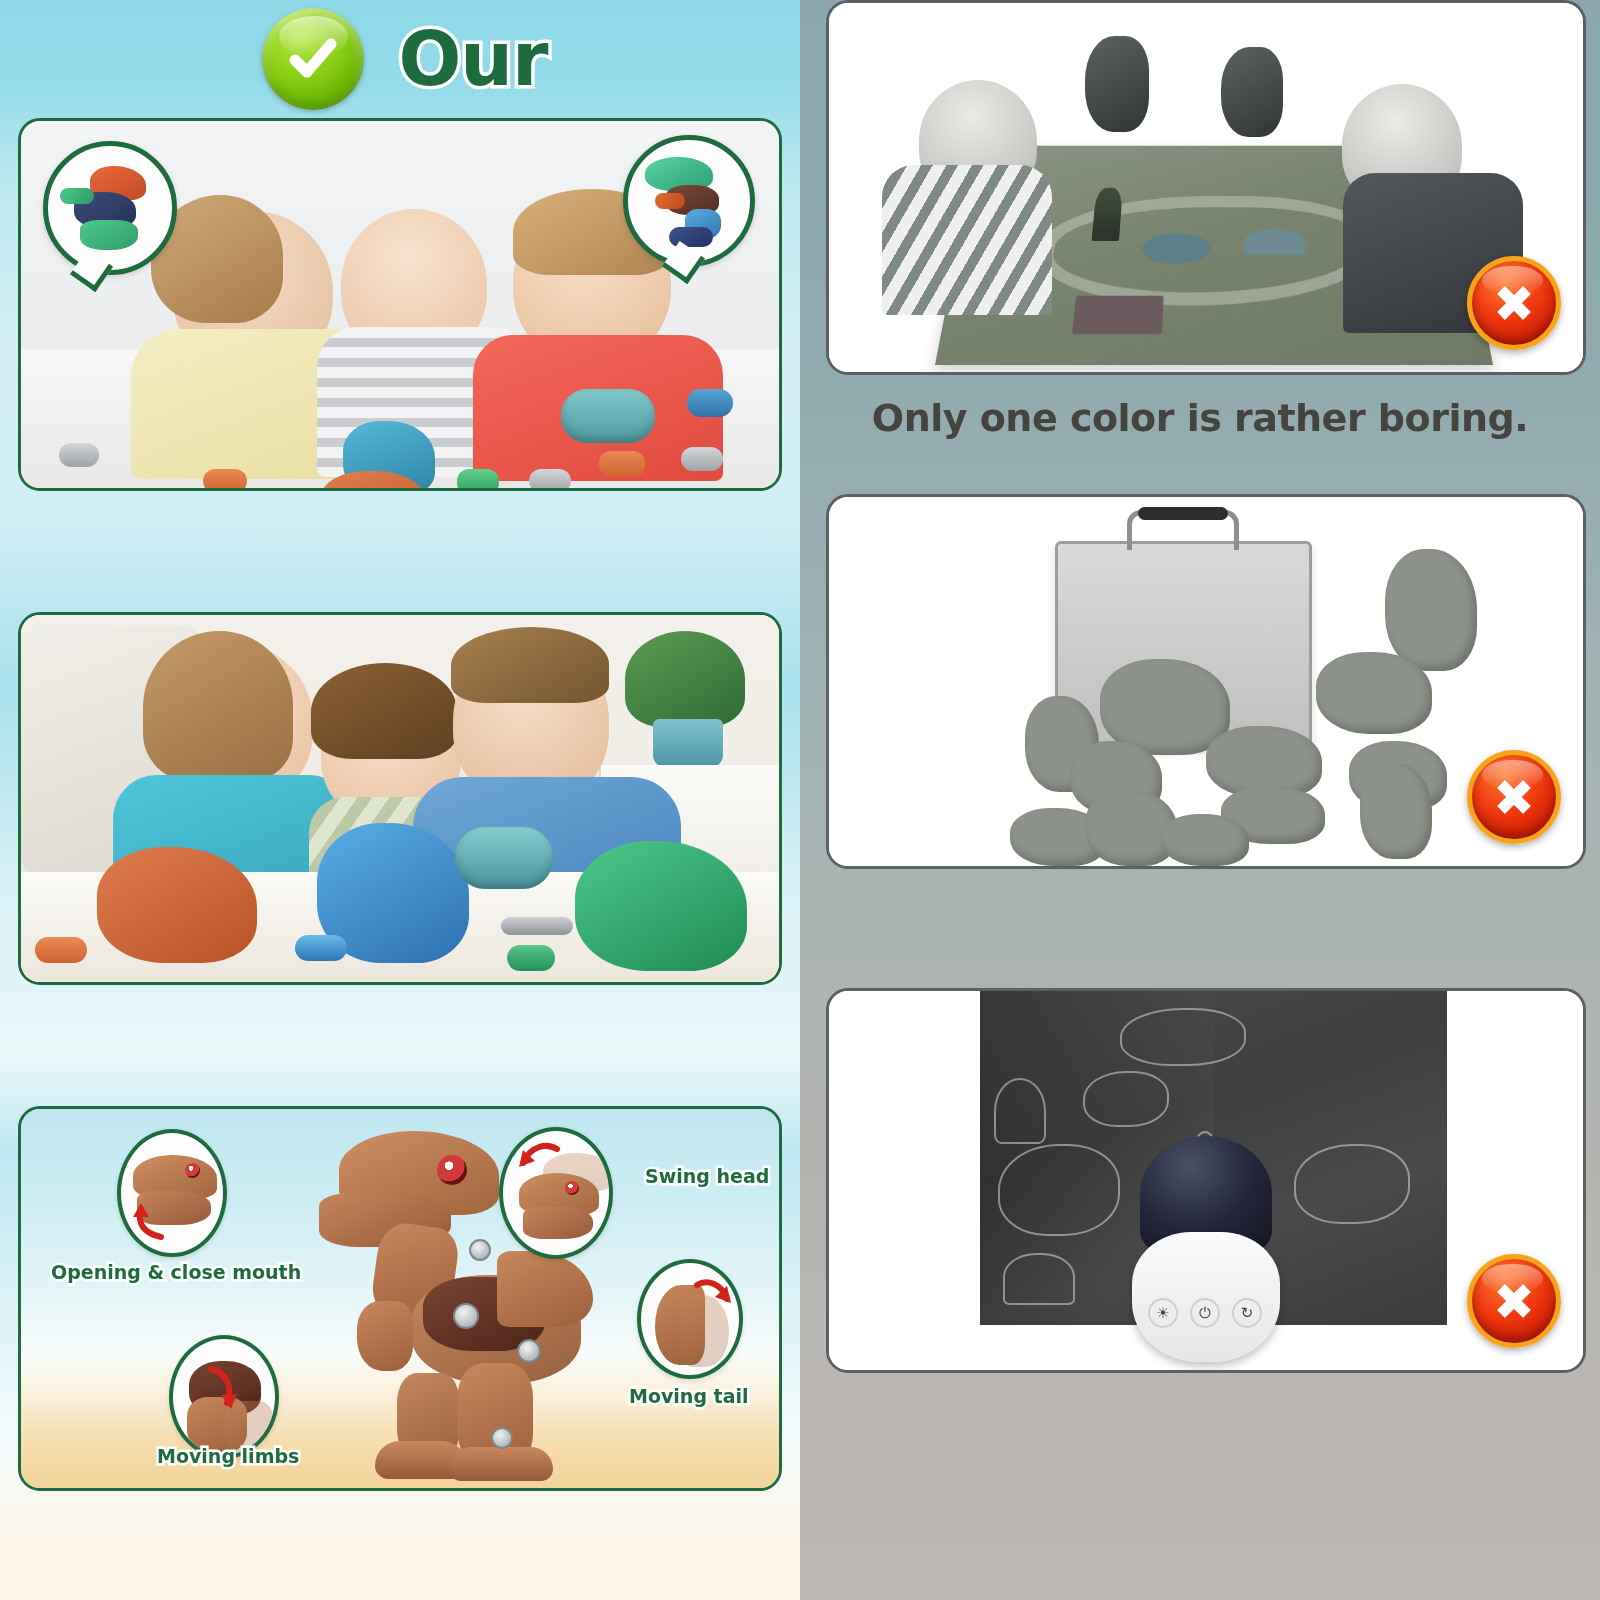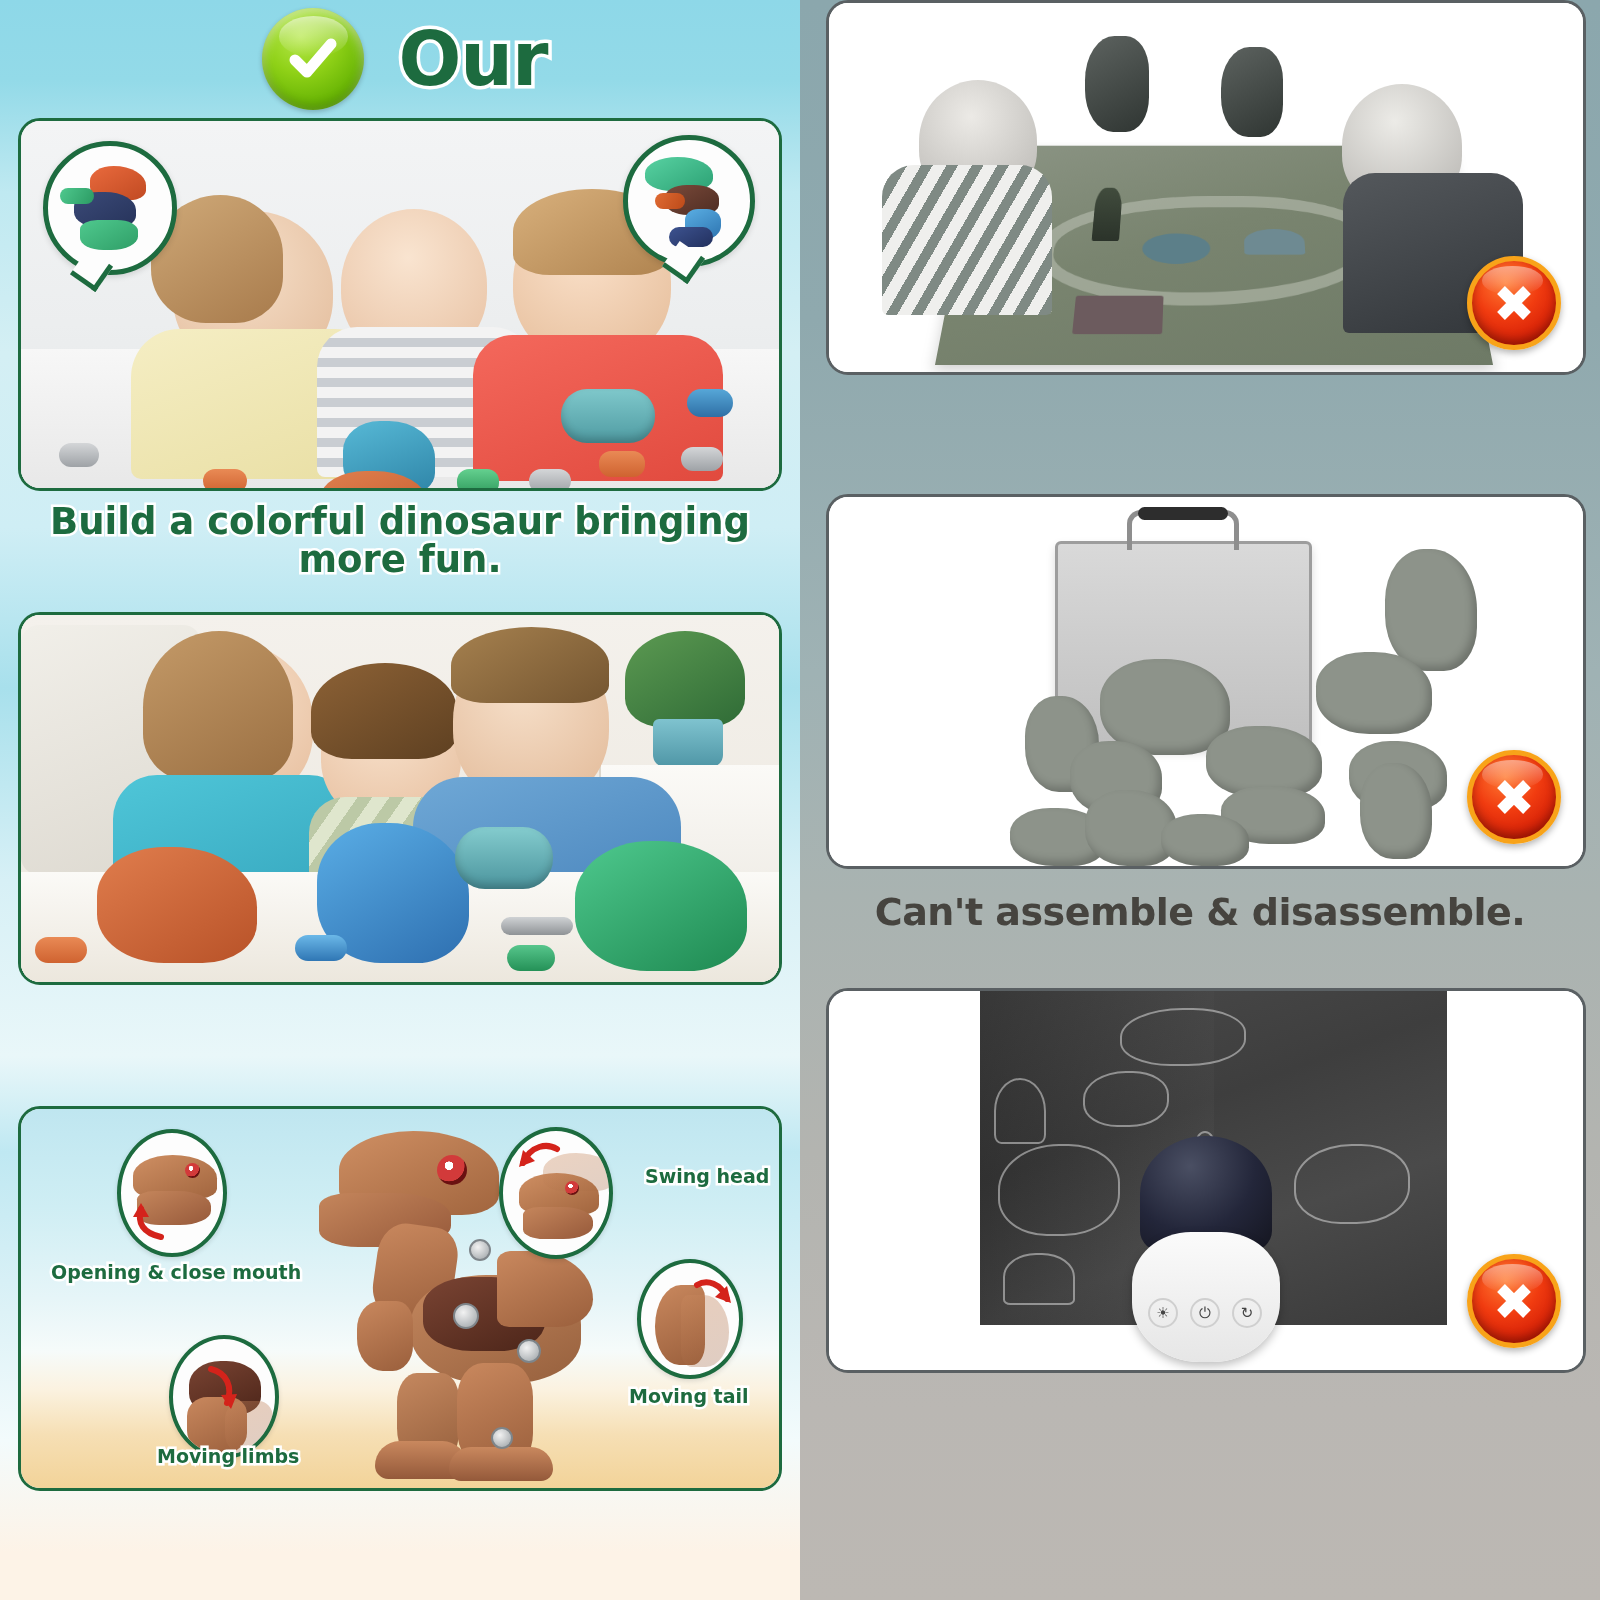--- a/index.html
+++ b/index.html
@@ -302,21 +302,20 @@
             <div style="position:relative;width:100px;height:92px;">
               <div style="position:absolute;left:6px;top:2px;width:68px;height:34px;border-radius:48% 52% 36% 40%;background:linear-gradient(150deg,#58d2a2,#2ca174);"></div>
               <div style="position:absolute;left:26px;top:30px;width:54px;height:30px;border-radius:40% 46% 36% 42%;background:linear-gradient(150deg,#7a4a3a,#4e2c22);"></div>
               <div style="position:absolute;left:16px;top:38px;width:30px;height:16px;border-radius:10px;background:linear-gradient(120deg,#e06b33,#bc4a19);"></div>
               <div style="position:absolute;left:46px;top:54px;width:36px;height:30px;border-radius:36% 40% 44% 40%;background:linear-gradient(150deg,#5aaee3,#2d74b0);"></div>
               <div style="position:absolute;left:30px;top:72px;width:44px;height:20px;border-radius:12px;background:linear-gradient(150deg,#3d5390,#22305e);"></div>
             </div>
           </div>
         </div>
       </div>
-      <div class="cap cap-our">Build a colorful dinosaur bringing more fun.</div>
     </div>
 
     <div class="row row-our">
       <div class="photo photo-our">
         <div class="scene s2">
           <div style="position:absolute;inset:0;background:linear-gradient(180deg,#f4f1ec,#ece7de);"></div>
           <div style="position:absolute;left:0;top:10px;width:180px;height:250px;border-radius:18px;background:linear-gradient(160deg,#f1efe9,#ddd9d0);"></div>
           <div style="position:absolute;right:34px;top:16px;width:120px;height:96px;border-radius:50% 50% 30% 30%;background:linear-gradient(150deg,#5c9a52,#2f6b36);"></div>
           <div style="position:absolute;right:56px;top:104px;width:70px;height:48px;border-radius:6px 6px 12px 12px;background:linear-gradient(180deg,#7fc3cf,#4f96a6);"></div>
           <div style="position:absolute;right:0;top:150px;width:180px;height:200px;background:linear-gradient(180deg,#fbfaf7,#e9e5dd);border-left:2px solid #ddd8ce;"></div>
@@ -441,20 +440,21 @@
           <div style="position:absolute;right:8%;top:46%;width:180px;height:160px;border-radius:32px 32px 6px 6px;background:linear-gradient(160deg,#54585c,#32363a);"></div>
           <div style="position:absolute;left:34%;top:9%;width:64px;height:96px;border-radius:46% 36% 36% 44%;background:linear-gradient(150deg,#5d6360,#2f3532);"></div>
           <div style="position:absolute;left:52%;top:12%;width:62px;height:90px;border-radius:46% 36% 36% 44%;background:linear-gradient(150deg,#5d6360,#2f3532);"></div>
         </div>
         <div class="x-overlay">
           <svg width="48" height="48" viewBox="0 0 48 48" aria-hidden="true">
             <path d="M11 11 L37 37 M37 11 L11 37" stroke="#ffffff" stroke-width="11" stroke-linecap="butt"></path>
           </svg>
         </div>
       </div>
+      <div class="cap cap-other">Only one color is rather boring.</div>
     </div>
 
     <div class="row row-other">
       <div class="photo photo-other">
         <div class="scene s5">
           <div class="case">
             <div class="case-handle"></div>
           </div>
           <div class="fig" style="right:14%;top:14%;width:92px;height:122px;"></div>
           <div class="fig" style="left:36%;top:44%;width:130px;height:96px;"></div>
@@ -468,21 +468,20 @@
           <div class="fig" style="left:24%;bottom:0;width:96px;height:58px;"></div>
           <div class="fig" style="left:34%;bottom:0;width:92px;height:76px;"></div>
           <div class="fig" style="left:44%;bottom:0;width:88px;height:52px;"></div>
         </div>
         <div class="x-overlay">
           <svg width="48" height="48" viewBox="0 0 48 48" aria-hidden="true">
             <path d="M11 11 L37 37 M37 11 L11 37" stroke="#ffffff" stroke-width="11" stroke-linecap="butt"></path>
           </svg>
         </div>
       </div>
-      <div class="cap cap-other">Can't assemble &amp; disassemble.</div>
     </div>
 
     <div class="row" style="height:500px">
       <div class="photo photo-other" style="height:385px">
         <div class="scene s6">
           <div class="proj-room">
             <div class="outline-dino" style="left:30%;top:5%;width:126px;height:58px;"></div>
             <div class="outline-dino" style="left:4%;top:46%;width:122px;height:92px;"></div>
             <div class="outline-dino" style="right:8%;top:46%;width:116px;height:80px;"></div>
             <div class="outline-dino" style="left:22%;top:24%;width:86px;height:56px;"></div>

